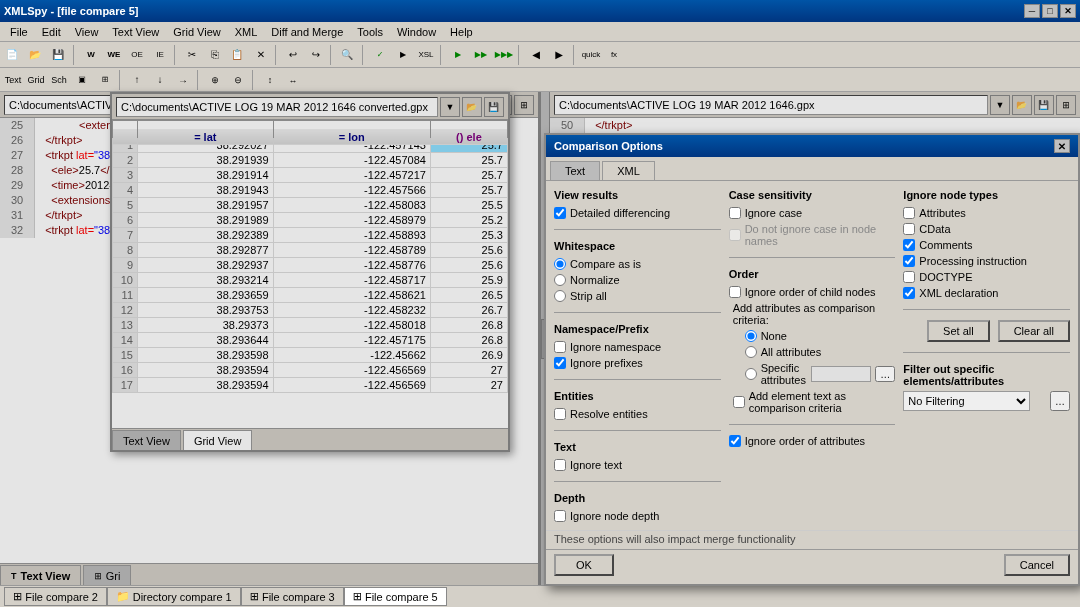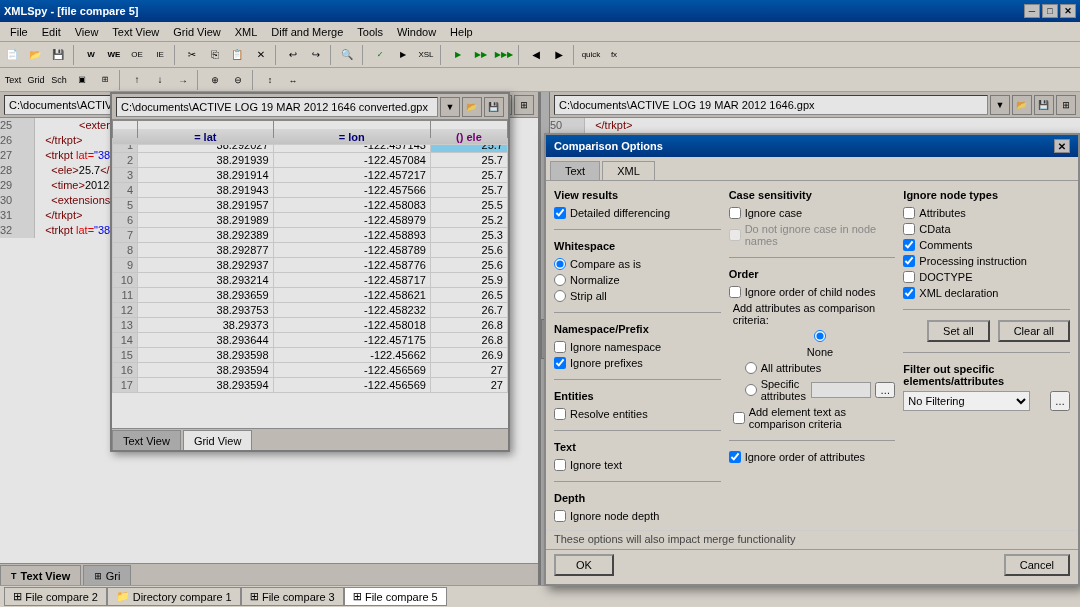--- a/index.html
+++ b/index.html
@@ -75,21 +75,21 @@
 
     
     .xml-content {
       flex: 1; overflow: auto; font-family: 'Courier New', monospace; font-size: 11px;
       background: white; color: #000;
     }
     .xml-line {
       display: flex; min-height: 15px; line-height: 15px;
     }
     .line-num {
-      min-width: 35px; background: #e8e8e8; color: #666; text-align: left;
+      min-width: 35px; background: #e8e8e8; color: #666; text-align: center;
       padding-right: 0; border-right: 1px solid #ccc; user-select: none;
     }
     .line-content { padding-left: 4px; white-space: pre; }
     .xml-tag { color: #800000; }
     .xml-attr { color: #ff0000; }
     .xml-val { color: #0000ff; }
 
     
     .right-pane {
       flex: 1; display: flex; flex-direction: column; background: white;
@@ -614,21 +614,21 @@
           <div class="dlg-separator"></div>
           <div class="dlg-section">
             <div class="dlg-section-title">Order</div>
             <div class="dlg-row">
               <input type="checkbox" class="dlg-checkbox" style="">
               <span class="dlg-label">Ignore order of child nodes</span>
             </div>
             <div class="dlg-row" style="margin-left:4px;">
               <span class="dlg-label">Add attributes as comparison criteria:</span>
             </div>
-            <div class="dlg-row" style="margin-left:16px;flex-direction:column;">
+            <div class="dlg-row" style="margin-left:16px;">
               <input type="radio" name="order_attr" class="dlg-radio" checked="" style="">
               <span class="dlg-label">None</span>
             </div>
             <div class="dlg-row" style="margin-left:16px;">
               <input type="radio" name="order_attr" class="dlg-radio" style="">
               <span class="dlg-label">All attributes</span>
             </div>
             <div class="dlg-row" style="margin-left:16px;">
               <input type="radio" name="order_attr" class="dlg-radio" style="">
               <span class="dlg-label">Specific attributes</span>

